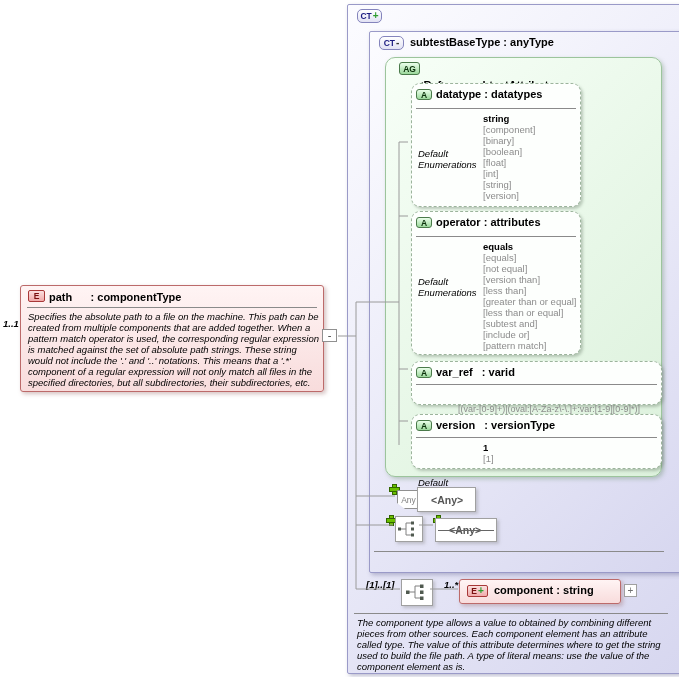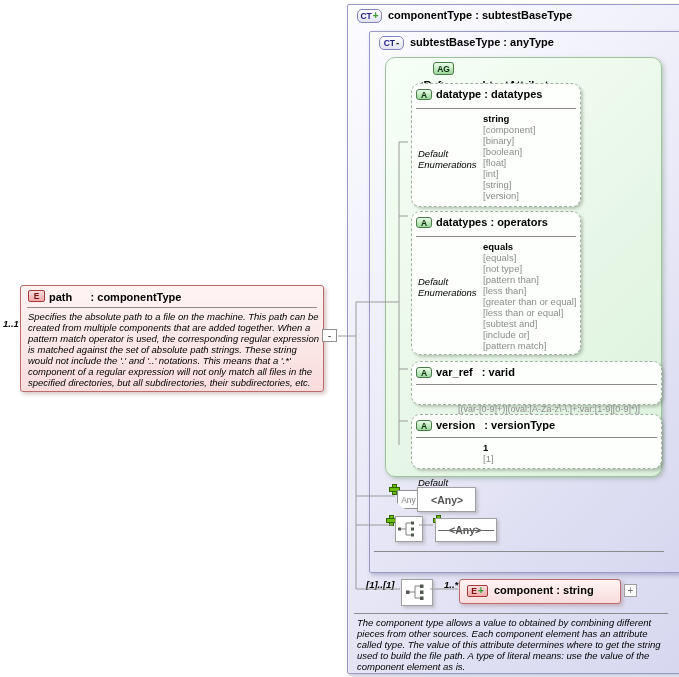--- a/index.html
+++ b/index.html
@@ -76,31 +76,30 @@
     <div class="anno" style="left:7px;top:25px;width:292px;">Specifies the absolute path to a file on the machine.  This path can be created from multiple components that are added together.  When a pattern match operator is used, the corresponding regular expression is matched against the set of absolute path strings.  These string would not include the '.' and '..' notations.  This means that a '.*' component of a regular expression will not only match all files in the specified directories, but all subdirectories, their subdirectories, etc.</div>
   </div>
 
   <div class="minus-box" style="left:322px;top:329px;">-</div>
 
   <div class="box-lav" style="left:347px;top:4px;width:326px;height:668px;">
     <div class="badge badge-ct" style="left:9px;top:4px;">
         <span>CT</span>
         <span class="op-plus">+</span>
       </div>
-    <div class="hdr" style="left:40px;top:4px;">componentType : subtestBaseType</div>
 
     <div class="box-lav" style="left:21px;top:26px;width:298px;height:540px;">
       <div class="badge badge-ct" style="left:9px;top:4px;">
           <span>CT</span>
           <span class="op-minus">-</span>
         </div>
       <div class="hdr" style="left:40px;top:4px;">subtestBaseType : anyType</div>
 
       <div class="box-green" style="left:15px;top:25px;width:275px;height:418px;">
-        <div class="badge badge-ag" style="left:13px;top:4px;margin-left:34px;">
+        <div class="badge badge-ag" style="left:13px;top:4px;">
             <span>AG</span>
           </div>
         <div class="hdr" style="left:31px;top:5px;margin-top:16px;">&lt;Ref&gt;     : subtestAttributes</div>
 
         <div class="attr-box" style="left:25px;top:25px;width:168px;height:122px;">
           <div class="badge badge-a" style="left:4px;top:5px;">
               <span>A</span>
             </div>
           <div class="hdr" style="left:24px;top:4px;">datatype : datatypes</div>
           <div class="sep" style="left:4px;top:24px;width:160px;"></div>
@@ -113,28 +112,28 @@
           <div class="valg" style="left:71px;top:73px;">[float]</div>
           <div class="valg" style="left:71px;top:84px;">[int]</div>
           <div class="valg" style="left:71px;top:95px;">[string]</div>
           <div class="valg" style="left:71px;top:106px;">[version]</div>
         </div>
 
         <div class="attr-box" style="left:25px;top:153px;width:168px;height:142px;">
           <div class="badge badge-a" style="left:4px;top:5px;">
               <span>A</span>
             </div>
-          <div class="hdr" style="left:24px;top:4px;">datatypes : operators</div>
+          <div class="hdr" style="left:24px;top:4px;">operator : attributes</div>
           <div class="sep" style="left:4px;top:24px;width:160px;"></div>
           <div class="lbl" style="left:6px;top:29px;">Default</div>
           <div class="valb" style="left:71px;top:29px;">equals</div>
           <div class="lbl" style="left:6px;top:40px;">Enumerations</div>
           <div class="valg" style="left:71px;top:40px;">[equals]</div>
-          <div class="valg" style="left:71px;top:51px;">[not type]</div>
-          <div class="valg" style="left:71px;top:62px;">[pattern than]</div>
+          <div class="valg" style="left:71px;top:51px;">[not equal]</div>
+          <div class="valg" style="left:71px;top:62px;">[version than]</div>
           <div class="valg" style="left:71px;top:73px;">[less than]</div>
           <div class="valg" style="left:71px;top:84px;">[greater than or equal]</div>
           <div class="valg" style="left:71px;top:95px;">[less than or equal]</div>
           <div class="valg" style="left:71px;top:106px;">[subtest and]</div>
           <div class="valg" style="left:71px;top:117px;">[include or]</div>
           <div class="valg" style="left:71px;top:128px;">[pattern match]</div>
         </div>
 
         <div class="attr-box" style="left:25px;top:303px;width:249px;height:42px;">
           <div class="badge badge-a" style="left:4px;top:5px;">

